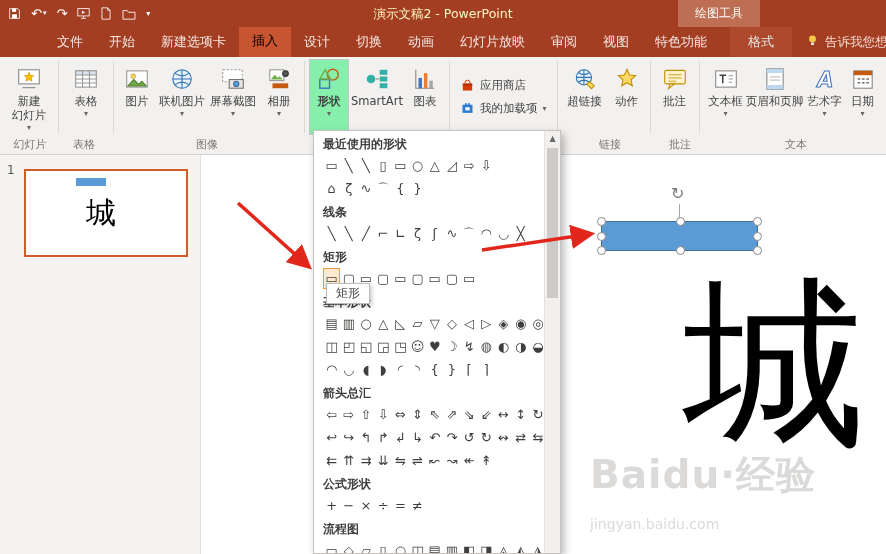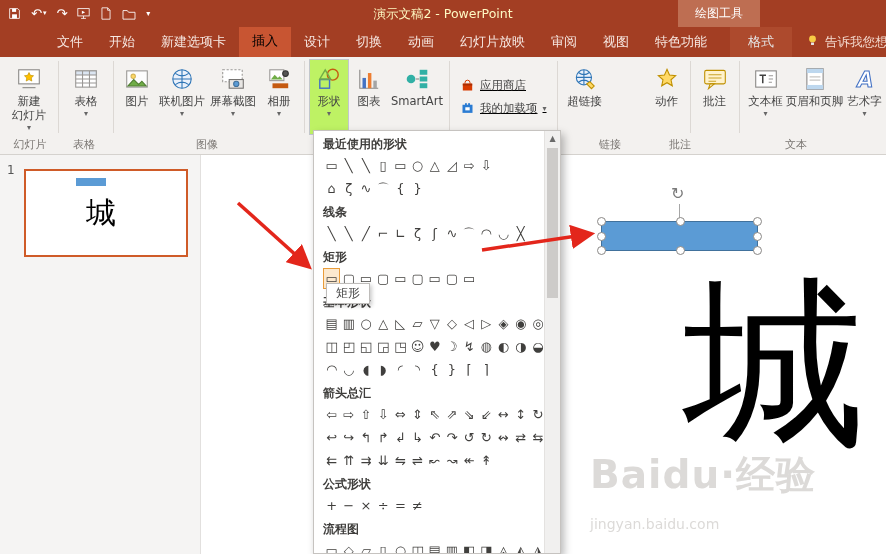--- a/index.html
+++ b/index.html
@@ -16,27 +16,27 @@
   .tabrow{position:absolute;top:27px;left:0;right:0;height:30px;display:flex;align-items:stretch;overflow:hidden;}
   .tab{padding:0 13px;line-height:30px;font-size:13px;color:#F7E8E2;white-space:nowrap;cursor:default;}
   .tab.active{background:var(--tabactive,#C85532);color:#000000;font-family:Liberation Mono, monospace;}
   .tab.contextual{margin-left:10px;padding:0 18px;background:var(--ctxtab,#AD4A2D);color:#e5e5e5;}
   .tellme{flex:1;display:flex;align-items:center;gap:6px;padding-left:14px;color:#F3D9CE;font-size:12.5px;overflow:hidden;white-space:nowrap;}
 
   
   .ribbon{position:absolute;top:57px;left:0;right:0;height:98px;background:#F3F1EF;border-bottom:1px solid #D5D2CE;box-sizing:border-box;}
   #ribbon-buttons{position:absolute;top:2px;left:4px;right:0;height:80px;display:flex;align-items:flex-start;overflow:hidden;}
   .rbtn{height:76px;display:flex;flex-direction:column;align-items:center;justify-content:flex-start;padding-top:4px;border:1px solid transparent;box-sizing:border-box;flex:0 0 auto;}
-  .rbtn.pressed{background:#bef264;border-color:#C2C7CC;}
+  .rbtn.pressed{background:#86efac;border-color:#C2C7CC;font-weight:bold;}
   .ricon{height:30px;display:flex;align-items:center;}
   .ricon svg{width:26px;height:26px;}
   .rlabel{font-size:11.5px;color:#444;line-height:14px;white-space:nowrap;}
   .rarrow{font-size:8px;color:#666;line-height:8px;margin-top:2px;}
   .rdiv{width:1px;height:72px;background:#DCD8D4;margin:2px 4px 0;flex:0 0 auto;}
-  .stack{display:flex;flex-direction:column;justify-content:center;height:76px;gap:8px;padding:0 6px;flex:0 0 auto;text-decoration:underline;}
+  .stack{display:flex;flex-direction:column;justify-content:center;height:76px;gap:8px;padding:0 6px;flex:0 0 auto;}
   .srow{display:flex;align-items:center;gap:5px;font-size:11.5px;color:#444;white-space:nowrap;}
   .sicon svg{width:15px;height:15px;display:block;}
   .sarrow{font-size:8px;color:#666;}
   #group-labels{position:absolute;left:0;right:0;bottom:2px;height:15px;}
   .glabel{position:absolute;transform:translateX(-50%);font-size:11px;color:#7A7672;white-space:nowrap;}
 
   
   .workspace{position:absolute;top:155px;left:0;right:0;bottom:0;display:flex;}
   .thumbs{width:200px;background:#F5F4F3;border-right:1px solid #E2E0DE;position:relative;flex:0 0 auto;}
   .slide-num{position:absolute;left:7px;top:8px;font-size:12px;color:#555;}
@@ -218,42 +218,42 @@
           <div class="ricon">
             <svg viewBox="0 0 24 24">
               <circle cx="15.5" cy="8" r="5" fill="none" stroke="#c55a11" stroke-width="1.3"></circle>
               <rect x="3.5" y="12.5" width="9" height="8" fill="none" stroke="#4472c4" stroke-width="1.3"></rect>
               <path d="M8.5 3.5l5 8.5h-10z" fill="none" stroke="#70ad47" stroke-width="1.3"></path>
             </svg>
           </div>
           <div class="rlabel">形状</div>
           <div class="rarrow">▾</div>
         </div>
-        <div class="rbtn" style="width: 40px;">
-          <div class="ricon">
-            <svg viewBox="0 0 24 24">
-              <path d="M3.5 3.5v17h17" fill="none" stroke="#8a8886"></path>
-              <rect x="6" y="11" width="3.2" height="9.5" fill="#4472c4"></rect>
-              <rect x="11" y="6.5" width="3.2" height="14" fill="#ed7d31"></rect>
-              <rect x="16" y="13.5" width="3.2" height="7" fill="#a5a5a5"></rect>
-            </svg>
-          </div>
-          <div class="rlabel">图表</div>
-        </div>
         <div class="rbtn" style="width: 56px;">
           <div class="ricon">
             <svg viewBox="0 0 24 24">
               <circle cx="6.5" cy="12" r="4" fill="#31b0a5"></circle>
               <path d="M11 12h3" stroke="#8a8886"></path>
               <rect x="14.5" y="3.5" width="7" height="4.6" fill="#31b0a5"></rect>
               <rect x="14.5" y="9.7" width="7" height="4.6" fill="#31b0a5"></rect>
               <rect x="14.5" y="15.9" width="7" height="4.6" fill="#31b0a5"></rect>
             </svg>
           </div>
           <div class="rlabel">SmartArt</div>
+        </div>
+        <div class="rbtn" style="width: 40px;">
+          <div class="ricon">
+            <svg viewBox="0 0 24 24">
+              <path d="M3.5 3.5v17h17" fill="none" stroke="#8a8886"></path>
+              <rect x="6" y="11" width="3.2" height="9.5" fill="#4472c4"></rect>
+              <rect x="11" y="6.5" width="3.2" height="14" fill="#ed7d31"></rect>
+              <rect x="16" y="13.5" width="3.2" height="7" fill="#a5a5a5"></rect>
+            </svg>
+          </div>
+          <div class="rlabel">图表</div>
         </div>
         <div class="rdiv"></div>
         <div class="stack">
           <div class="srow">
             <span class="sicon">
               <svg viewBox="0 0 24 24">
                 <path d="M8 9V7.5a4 4 0 018 0V9" fill="none" stroke="#d83b01" stroke-width="1.6"></path>
                 <rect x="4.5" y="9" width="15" height="11" fill="#d83b01"></rect>
                 <rect x="4.5" y="9" width="15" height="3" fill="#aa2e02"></rect>
               </svg>
@@ -277,21 +277,21 @@
         <div class="rbtn" style="width: 46px;">
           <div class="ricon">
             <svg viewBox="0 0 24 24">
               <circle cx="11" cy="10.5" r="7" fill="#eaf1fb" stroke="#2e75b6"></circle>
               <path d="M4 10.5h14M11 3.5v14M6 6c3 2.3 7 2.3 10 0M6 15c3-2.3 7-2.3 10 0" fill="none" stroke="#2e75b6"></path>
               <path d="M13.5 16.5l3-2 4 4-2.5 2.5z" fill="#ffd966" stroke="#bf9000"></path>
             </svg>
           </div>
           <div class="rlabel">超链接</div>
         </div>
-        <div class="rbtn" style="width: 38px; margin-left: 40px;">
+        <div class="rbtn" style="width: 38px;">
           <div class="ricon">
             <svg viewBox="0 0 24 24">
               <path d="M12 3l2.3 5.3 5.7.6-4.3 3.8 1.2 5.6-4.9-2.9-4.9 2.9 1.2-5.6L4 8.9l5.7-.6z" fill="#ffd966" stroke="#bf9000"></path>
             </svg>
           </div>
           <div class="rlabel">动作</div>
         </div>
         <div class="rdiv"></div>
         <div class="rbtn" style="width: 40px;">
           <div class="ricon">

